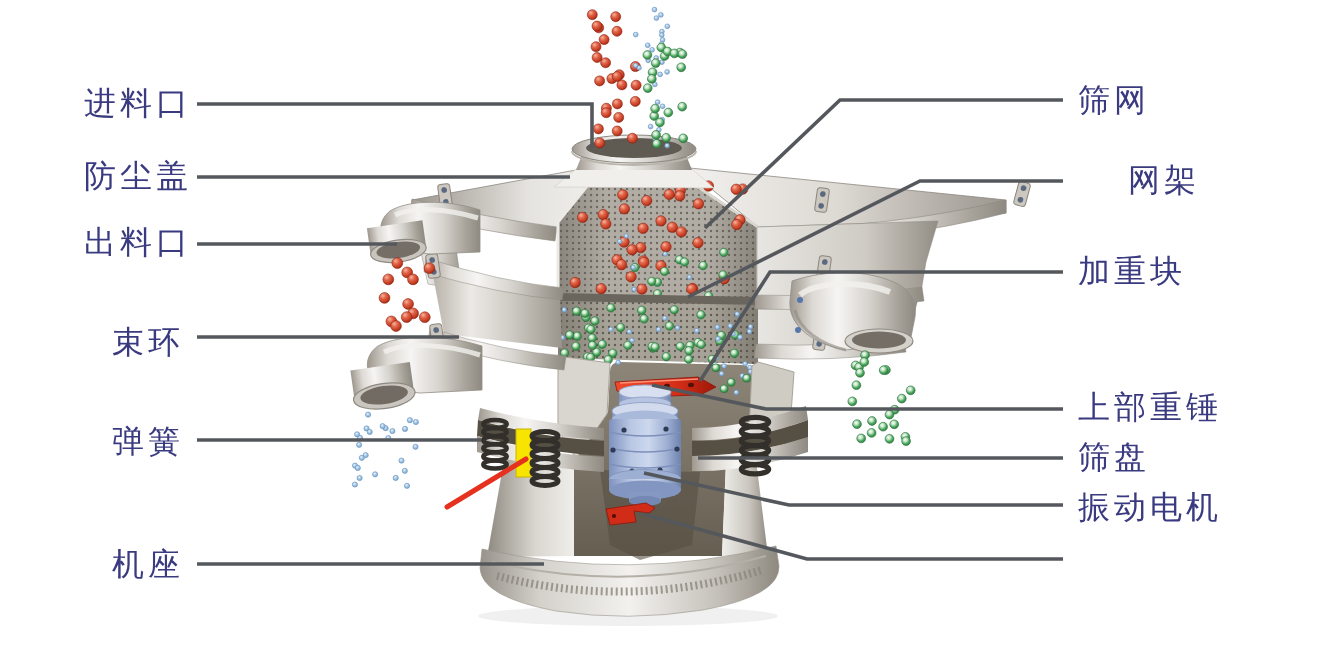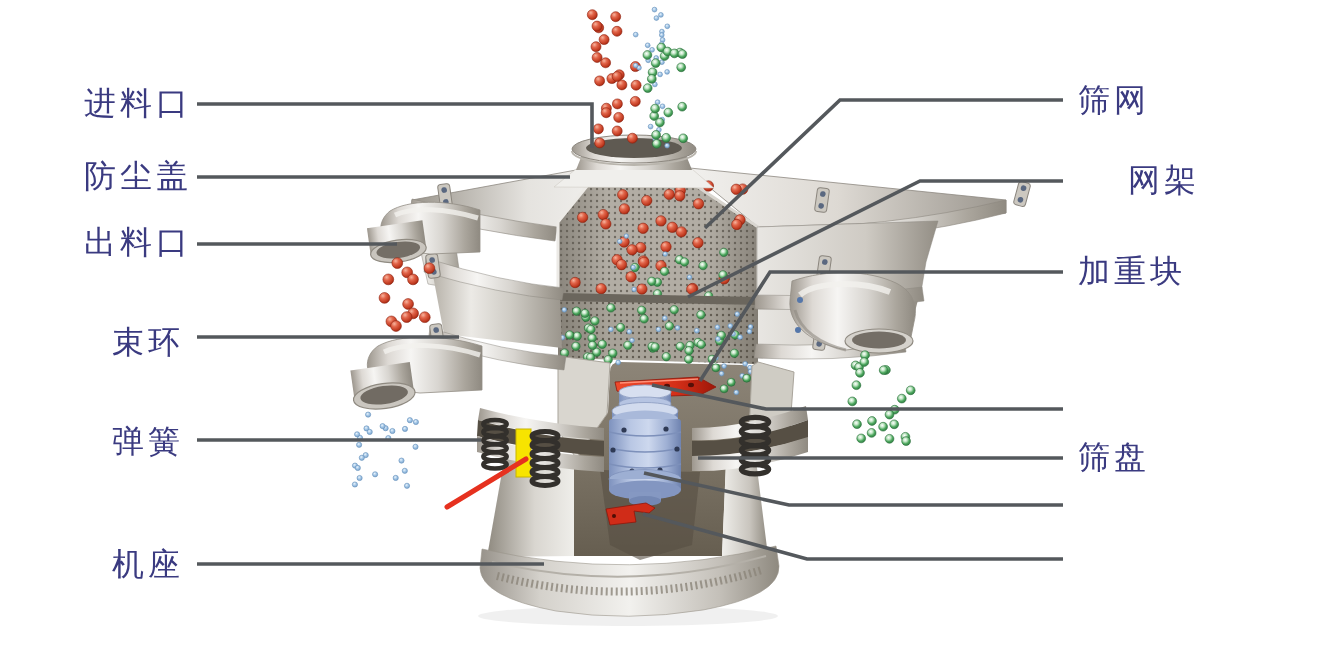--- a/index.html
+++ b/index.html
@@ -603,15 +603,17 @@
 
 <div class="lbl" style="left:84px;top:103px">进料口</div>
 <div class="lbl" style="left:84px;top:176px">防尘盖</div>
 <div class="lbl" style="left:84px;top:242px">出料口</div>
 <div class="lbl" style="left:112px;top:342px">束环</div>
 <div class="lbl" style="left:112px;top:441px">弹簧</div>
 <div class="lbl" style="left:112px;top:564px">机座</div>
 <div class="lbl" style="left:1078px;top:100px">筛网</div>
 <div class="lbl" style="left:1128px;top:180px">网架</div>
 <div class="lbl" style="left:1078px;top:271px">加重块</div>
+<div class="lbl" style="left:1078px;top:407px">上部重锤</div>
 <div class="lbl" style="left:1078px;top:457px">筛盘</div>
+<div class="lbl" style="left:1078px;top:507px">振动电机</div>
 
 </div>
 
 </body></html>

